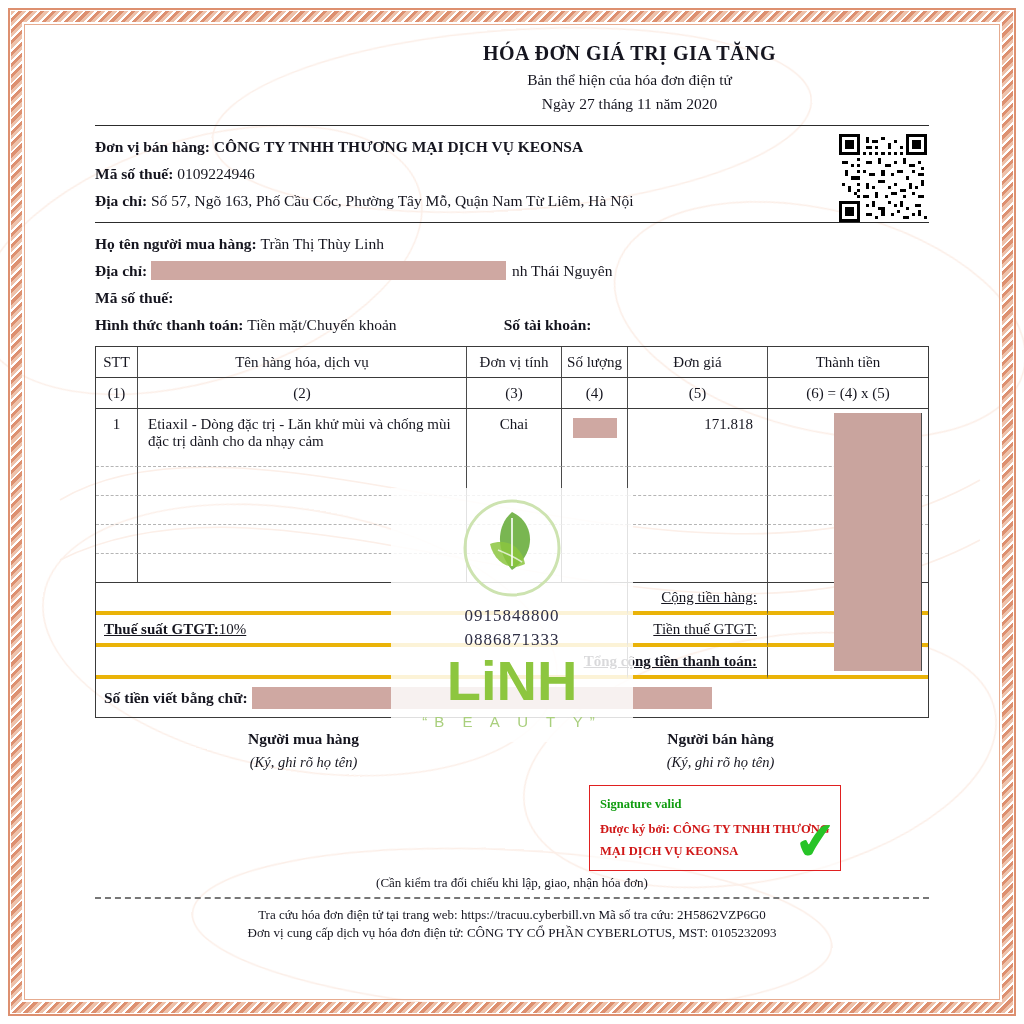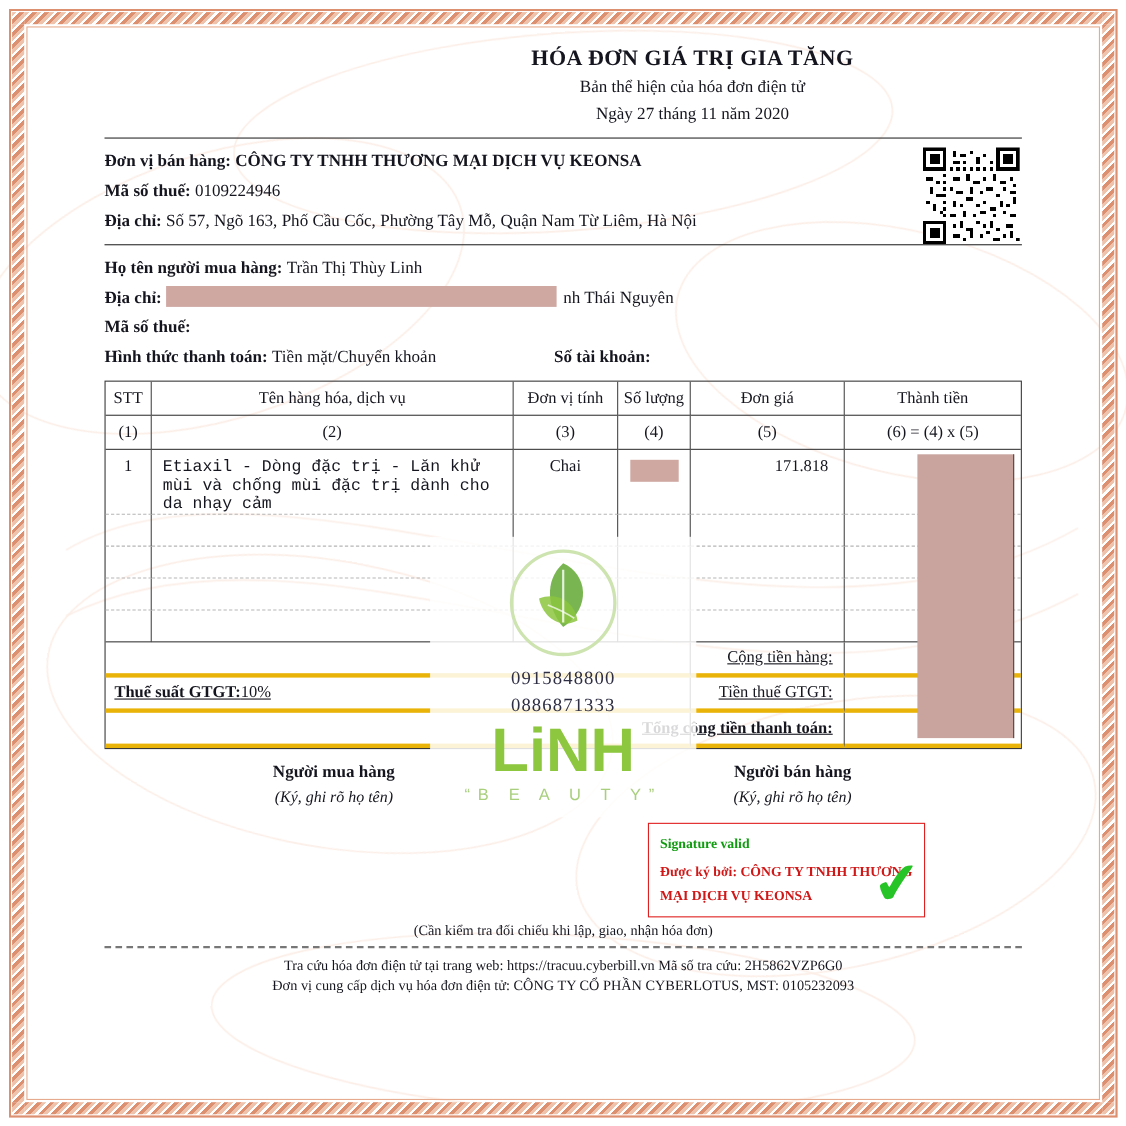--- a/index.html
+++ b/index.html
@@ -37,21 +37,21 @@
   .tbl { position:relative; display:grid; grid-template-columns:42px 1fr 95px 66px 140px 160px;
          border:1.5px solid #3a3a3a; font-size:15px; margin-top:2px; }
   .tbl > div { border-right:1px solid #4a4a4a; }
   .tbl > div.last, .tbl > div.span-words { border-right:none; }
   .th { font-weight:normal; text-align:center; border-bottom:1px solid #3a3a3a !important;
         display:flex; align-items:center; justify-content:center; min-height:31px; padding:2px 4px; }
   .cn { text-align:center; border-bottom:1px solid #3a3a3a !important;
         display:flex; align-items:center; justify-content:center; min-height:31px; }
   .ri { min-height:58px; border-bottom:1px dashed #b5b5b5; padding-top:7px; }
   .ri.center { text-align:center; }
-  .ri.name { padding-left:10px; padding-right:10px;font-family:Liberation Mono, monospace; }
+  .ri.name { padding-left:10px; padding-right:10px; }
   .ri.price { text-align:right; padding-right:14px; }
   .re { min-height:29px; border-bottom:1px dashed #b5b5b5; }
   .re.solidline { border-bottom:1px solid #3a3a3a; }
   .span14 { grid-column:1 / 5; }
   .span-words { grid-column:1 / 7; }
   .sum { min-height:32px; border-bottom:4px solid #eab308; display:flex; align-items:center;text-decoration:underline; }
   .sum.lab { justify-content:flex-end; padding-right:10px; }
   .sum.leftlab { justify-content:flex-start; padding-left:8px; }
   .sum.bold { font-weight:bold; white-space:nowrap; }
   .words-row { min-height:38px; display:flex; align-items:center; padding-left:8px; font-size:15.5px; }
@@ -299,20 +299,24 @@
       <span class="lbl">Thuế suất GTGT: </span>
         <span>10%</span>
     </div>
     <div class="sum lab">Tiền thuế GTGT:</div>
     <div class="sum last"></div>
 
     <div class="span14 sum"></div>
     <div class="sum lab bold">Tổng cộng tiền thanh toán:</div>
     <div class="sum last"></div>
 
+    <div class="span-words words-row">
+      <span class="lbl">Số tiền viết bằng chữ: </span>&nbsp;
+      <span class="redact redact-words"></span>
+    </div>
 
     <div class="amount-redact"></div>
   </div>
 
   <div class="signs">
     <div class="col">
       <div class="sig-title">Người mua hàng</div>
       <div class="sig-note">(Ký, ghi rõ họ tên)</div>
     </div>
     <div class="col">

